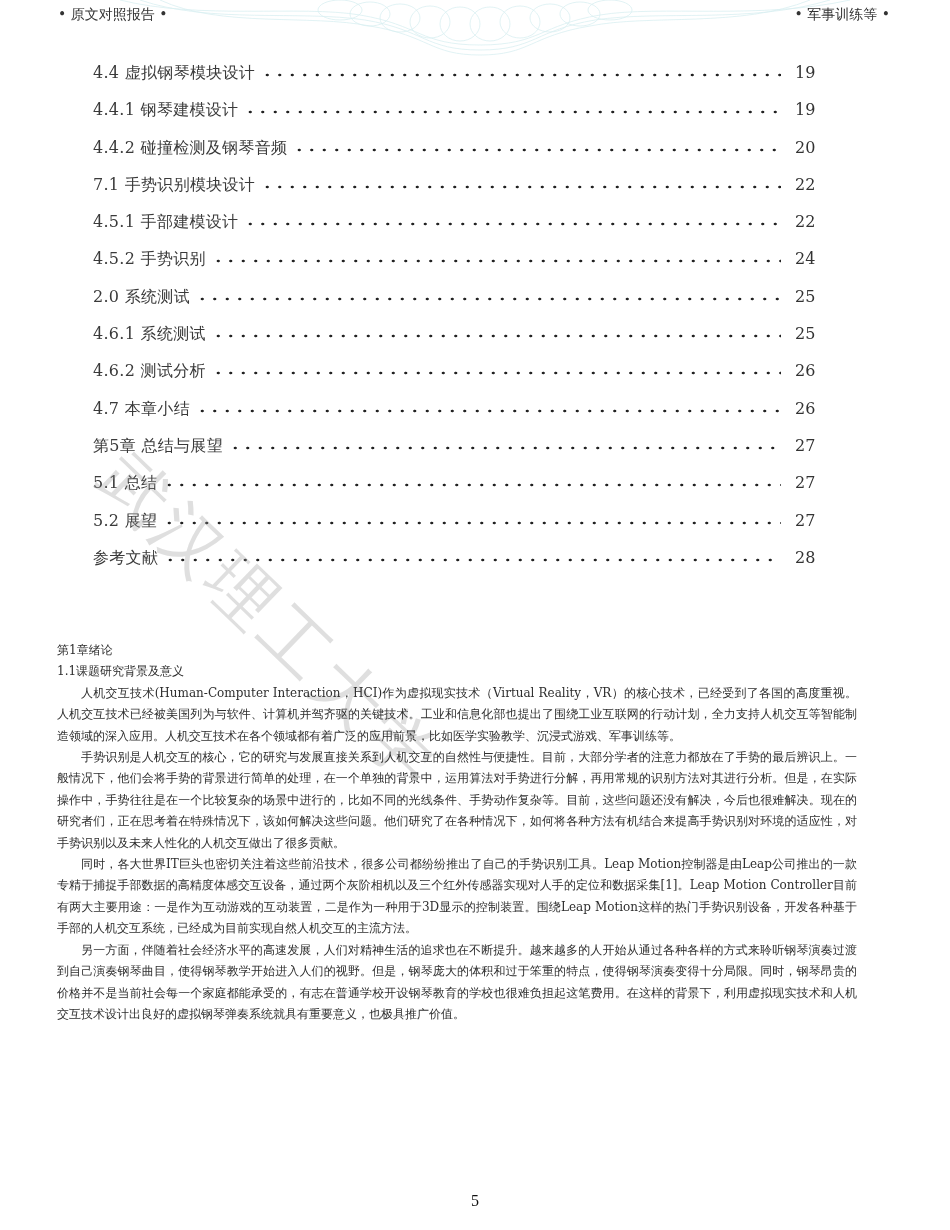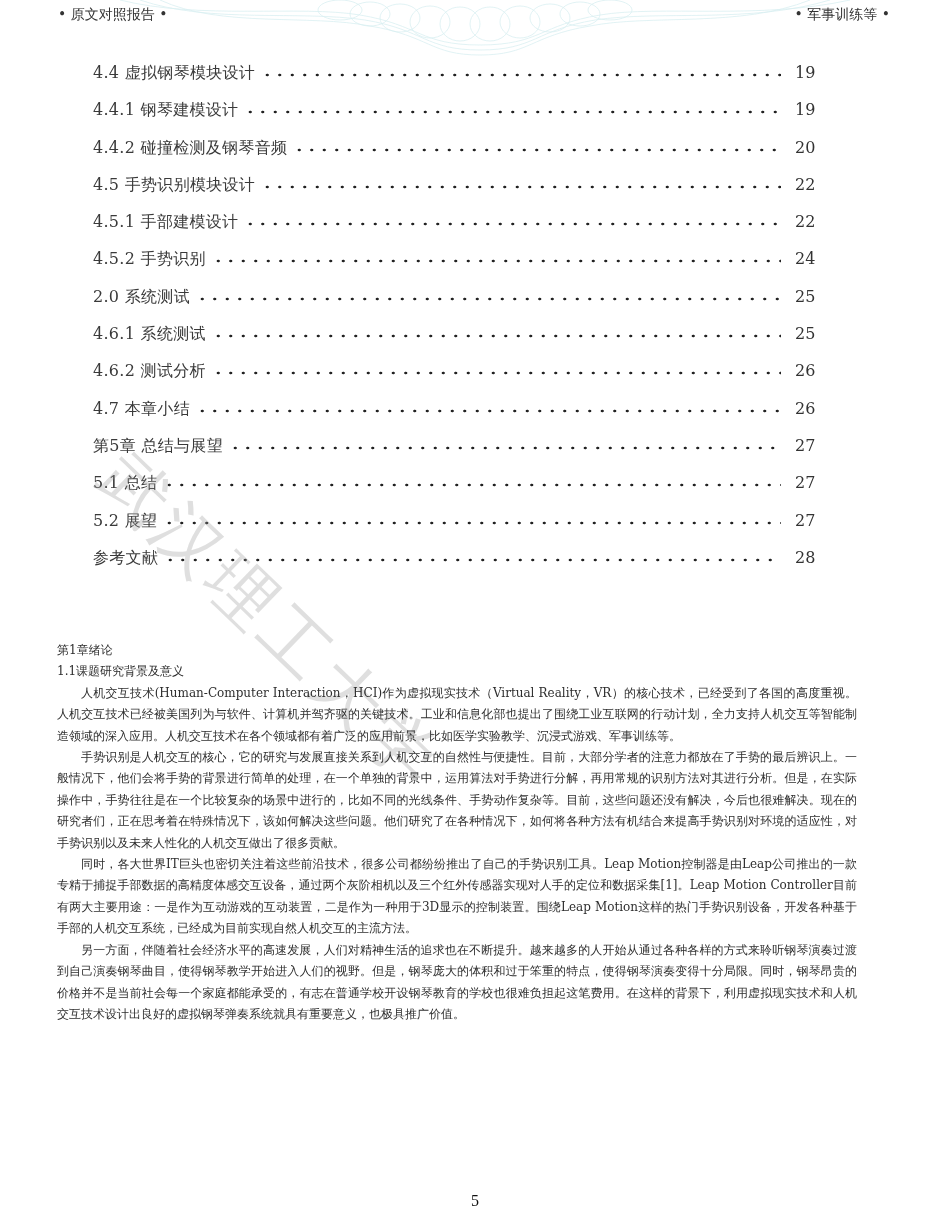--- a/index.html
+++ b/index.html
@@ -87,21 +87,21 @@
       <span class="toc-title">4.4.1 钢琴建模设计</span>
       <span class="toc-leader"></span>
       <span class="toc-page">19</span>
     </div>
   <div class="toc-row">
       <span class="toc-title">4.4.2 碰撞检测及钢琴音频</span>
       <span class="toc-leader"></span>
       <span class="toc-page">20</span>
     </div>
   <div class="toc-row">
-      <span class="toc-title">4.5 手势识别模块设计</span>
+      <span class="toc-title">7.1 手势识别模块设计</span>
       <span class="toc-leader"></span>
       <span class="toc-page">22</span>
     </div>
   <div class="toc-row">
       <span class="toc-title">4.5.1 手部建模设计</span>
       <span class="toc-leader"></span>
       <span class="toc-page">22</span>
     </div>
   <div class="toc-row">
       <span class="toc-title">4.5.2 手势识别</span>

